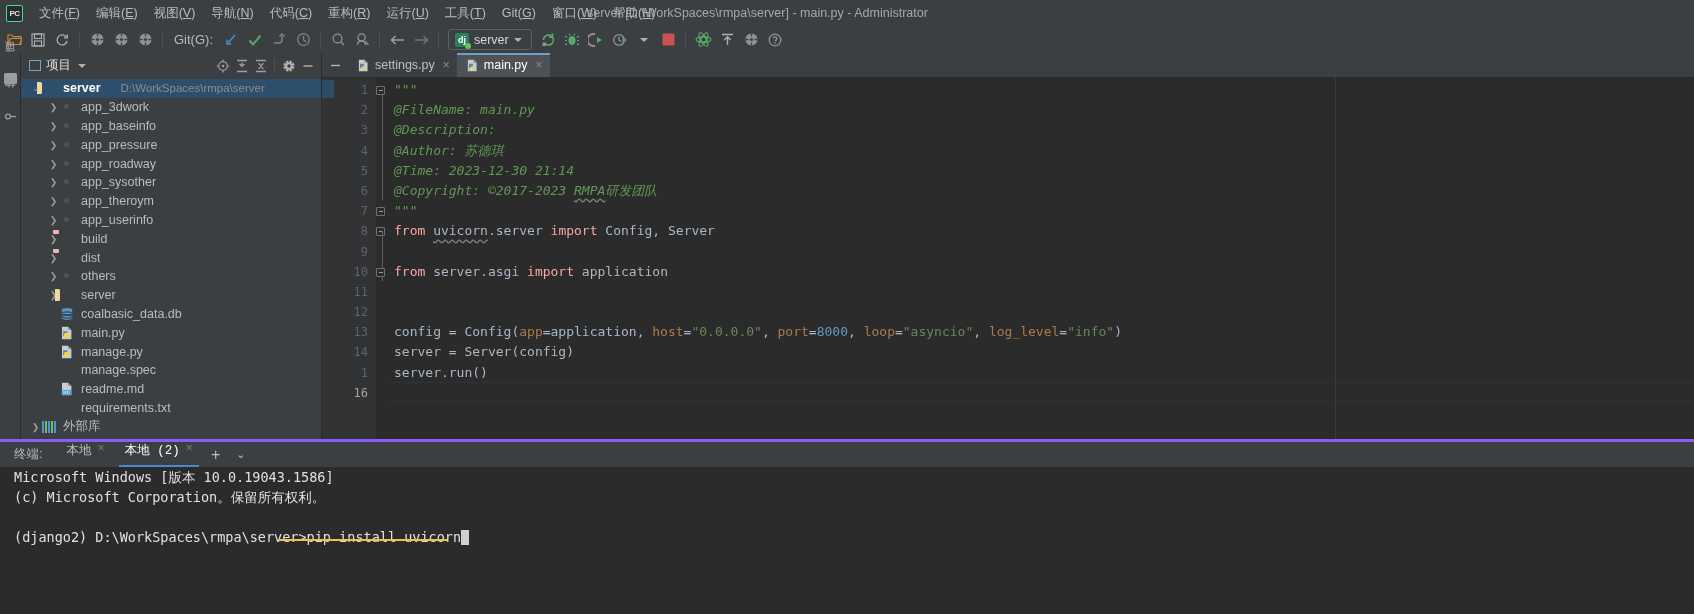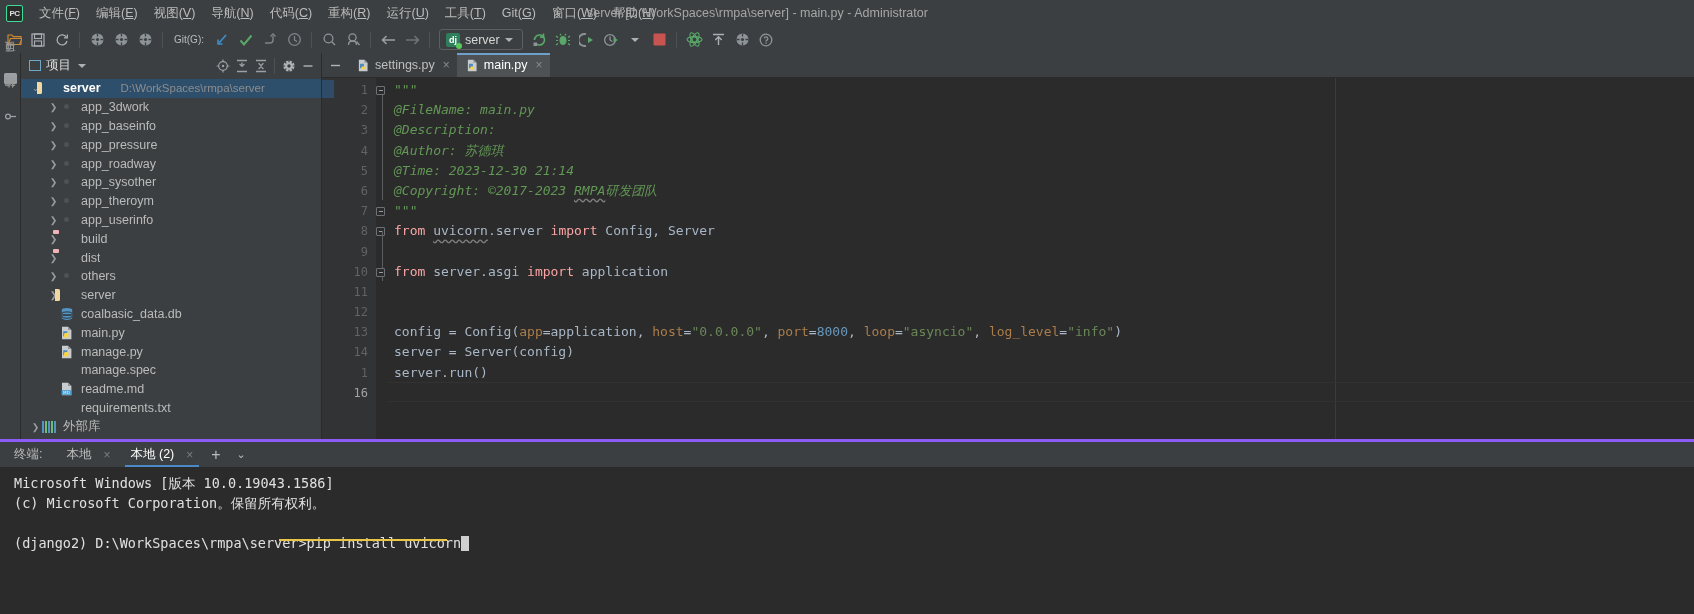--- a/index.html
+++ b/index.html
@@ -38,21 +38,21 @@
   
   .toolbar {
     height: 27px; background: #3c3f41; display: flex; align-items: center;
     flex: 0 0 27px; padding-left: 2px; gap: 0px;
   }
   .tb-btn {
     width: 24px; height: 22px; display: flex; align-items: center; justify-content: center;
     cursor: default;
   }
   .tb-sep { width: 1px; height: 16px; background: #4f5254; margin: 0 5px; }
-  .tb-label { color: #bbbbbb; font-size: 10px; padding: 0 6px; }
+  .tb-label { color: #bbbbbb; font-size: 13px; padding: 0 6px; }
   .run-config {
     height: 21px; min-width: 84px; border: 1px solid #5e6060; border-radius: 3px;
     display: flex; align-items: center; padding: 0 6px; gap: 5px; margin: 0 4px;
     background: #3c3f41;
   }
   .run-config .rc-text { color: #d6d6d6; font-size: 12.5px; }
   .dj-icon {
     width: 14px; height: 14px; background: #2e7d5b; border-radius: 2px;
     color: #fff; font-size: 9px; font-weight: bold; display:flex;
     align-items:center; justify-content:center; position: relative;
@@ -185,31 +185,31 @@
   .terminal {
     flex: 0 0 175px; display: flex; flex-direction: column; background: #2b2b2b;
     border-top: 3px solid #8b5cf6;
   }
   .term-tabs {
     height: 25px; flex: 0 0 25px; background: #3c3f41; display: flex; align-items: stretch;
     padding-left: 14px; gap: 0;
   }
   .term-label { color:#bbbbbb; font-size:12.5px; display:flex; align-items:center; padding-right:14px;}
   .ttab {
-    display:flex; align-items:center; gap:12px; padding: 0 10px; color:#bfbfbf; font-size:12.5px;
-    cursor:default; position:relative;
+    display:flex; align-items:flex-start; gap:6px; padding: 0 10px; color:#bfbfbf; font-size:12.5px;
+    cursor:default; position:relative;font-family:Liberation Mono, monospace;
   }
   .ttab.active { color:#ffffff; }
   .ttab.active::after{content:''; position:absolute; left:4px; right:4px; bottom:0; height:2px; background:#4a88c7;}
   .ttab .x { color:#7d7d7d; font-size:12px;}
   .term-plus { display:flex; align-items:center; padding:0 8px; color:#bbbbbb; font-size:16px;}
   .term-chev { display:flex; align-items:center; padding:0 8px; color:#bbbbbb; font-size:11px;}
 
   .term-body {
-    flex: 1 1 auto; background: #2b2b2b; color: #e0e0e0; padding: 6px 0 0 14px;
+    flex: 1 1 auto; background: #2b2b2b; color: #e0e0e0; padding: 0 0 0 14px;
     font-family: "DejaVu Sans Mono", monospace; font-size: 13.5px; line-height: 20px;
     position: relative; overflow: hidden; white-space: pre;
   }
   .term-line { white-space: pre; }
   .cursor-block {
     display:inline-block; width:8px; height:15px; background:#cfcfcf;
     vertical-align: -3px;
   }
   .cmd-underline {
     position: absolute; height: 2px; background: #e8c547;

